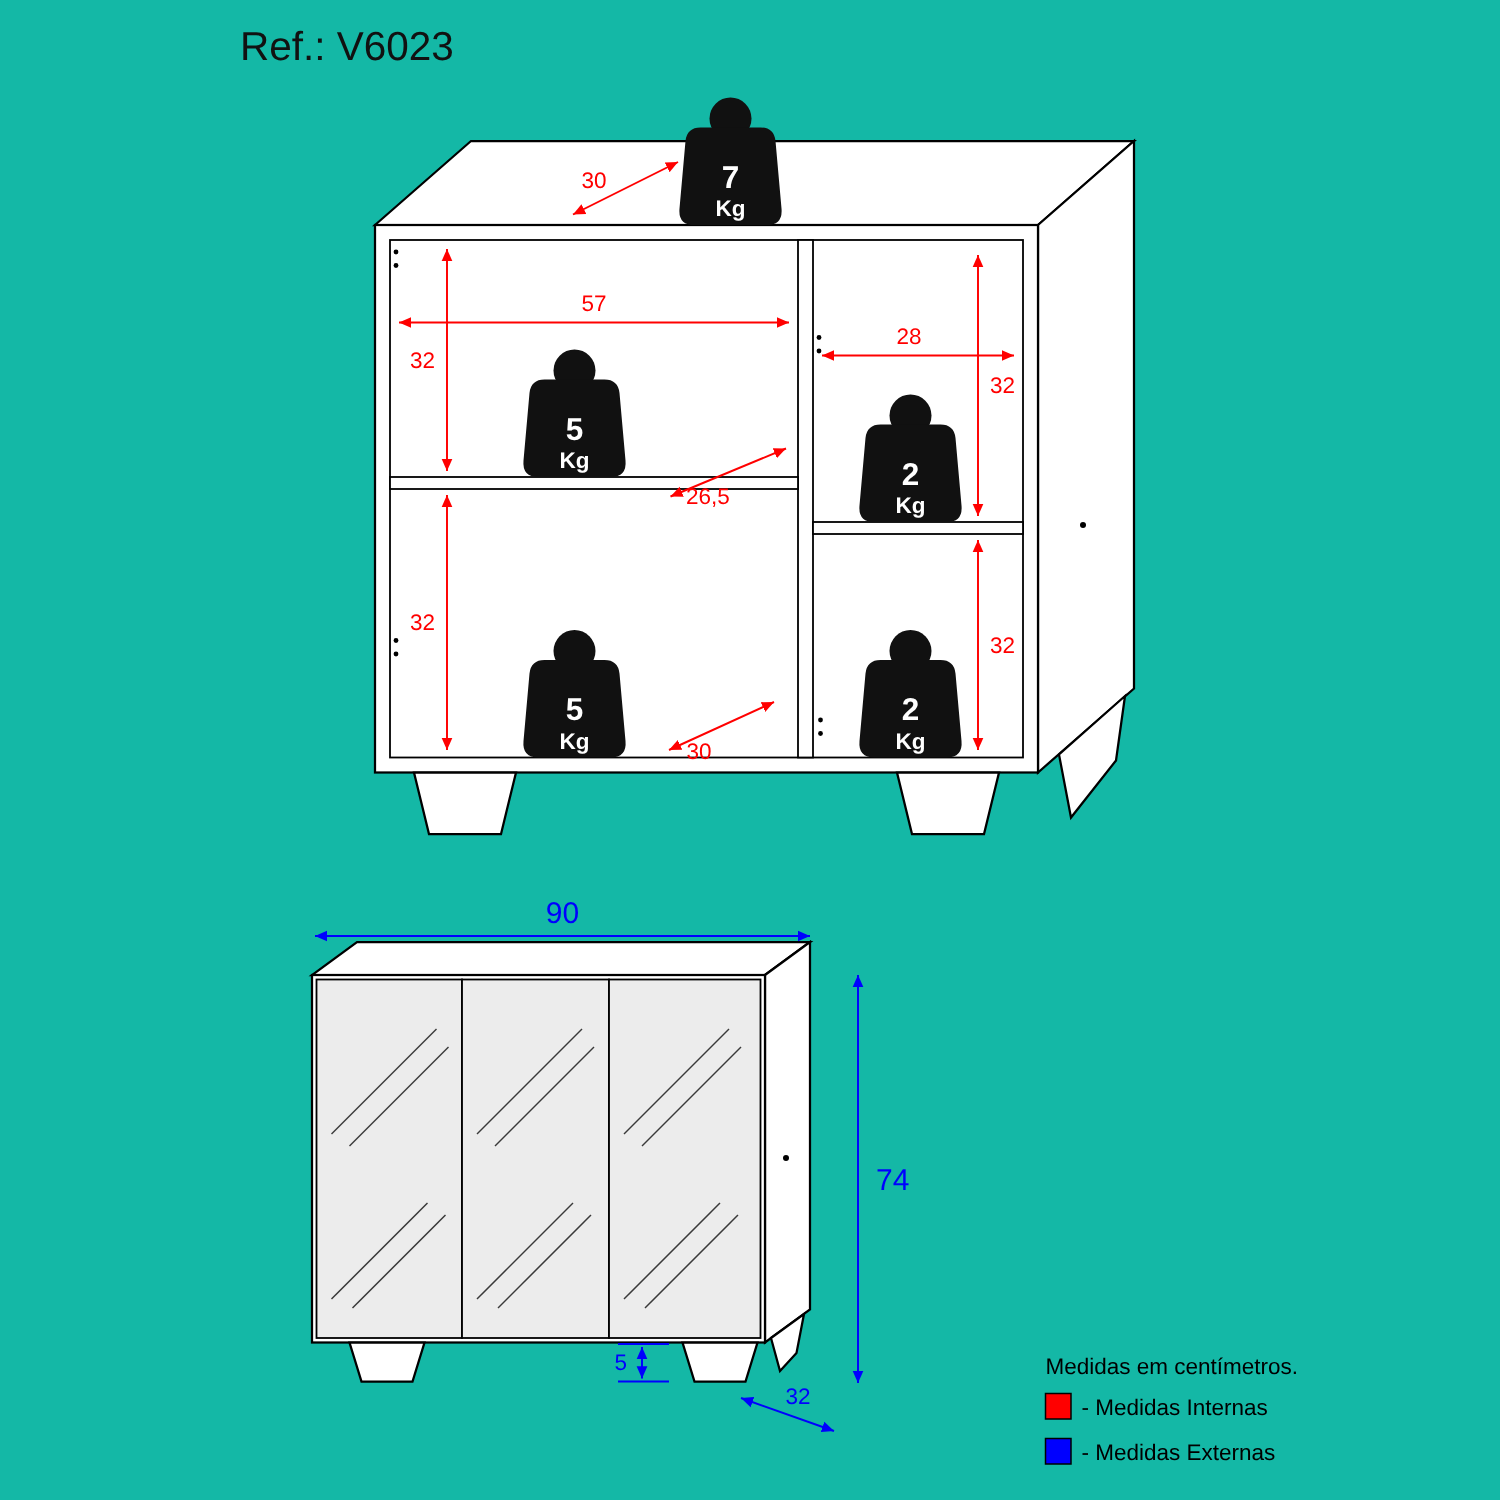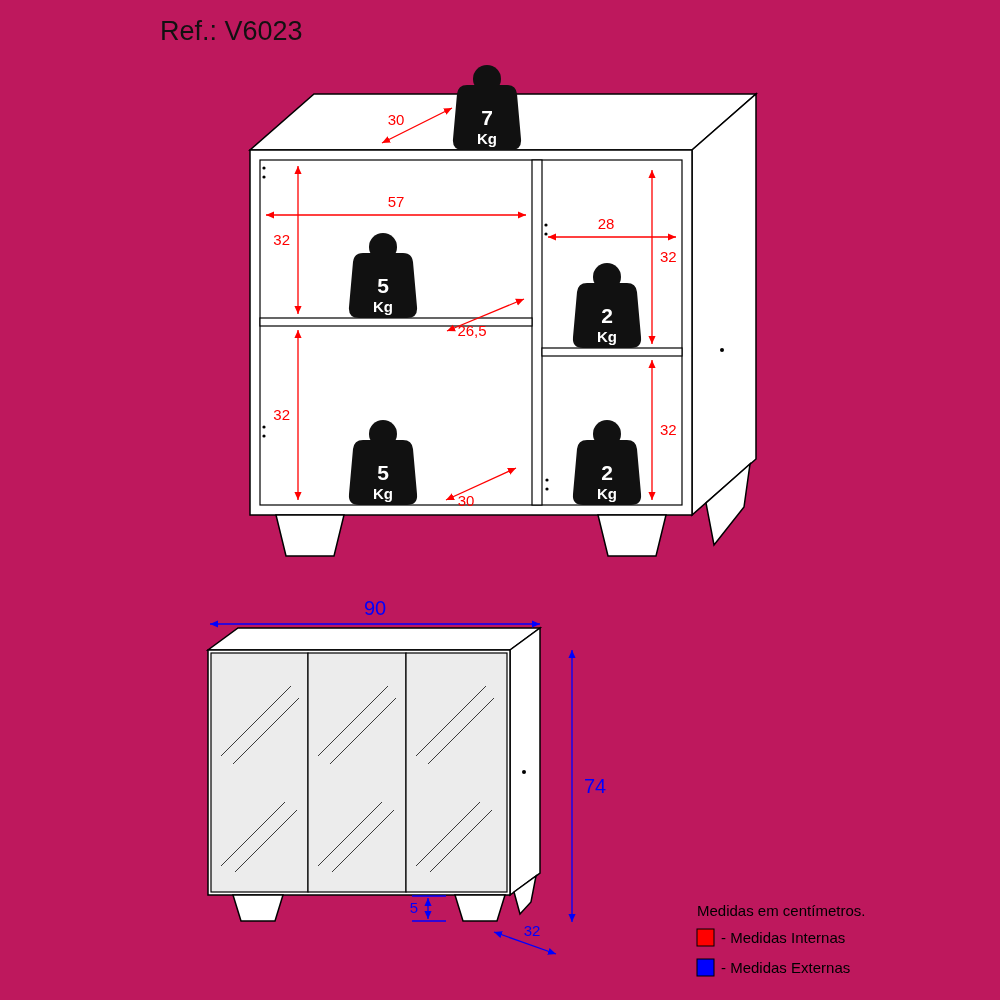--- a/index.html
+++ b/index.html
@@ -1,16 +1,16 @@
 <!DOCTYPE html>
 <html><head>
 <meta charset="utf-8">
 <style>
   html,body{margin:0;padding:0;background:#ffffff;}
-  #page{position:relative;width:1000px;height:1000px;background:#be185d;overflow:hidden;text-align:center;}
+  #page{position:relative;width:1000px;height:1000px;background:#14b8a6;overflow:hidden;text-align:center;}
   svg{display:block;}
   svg text{font-family:"Liberation Sans","DejaVu Sans",sans-serif;}
   .title-t{font-size:27px;fill:#111;}
   .dim-r{font-size:15px;fill:#ff0000;}
   .dim-b{font-size:15px;fill:#0000ff;}
   .dim-b-big{font-size:20px;fill:#0000ff;}
   .w-val{font-size:21px;font-weight:bold;fill:#ffffff;text-anchor:middle;}
   .w-unit{font-size:15px;font-weight:bold;fill:#ffffff;text-anchor:middle;}
   .legend-t{font-size:15px;fill:#000;}
   .struct{fill:#ffffff;stroke:#000000;stroke-width:1.5;}

